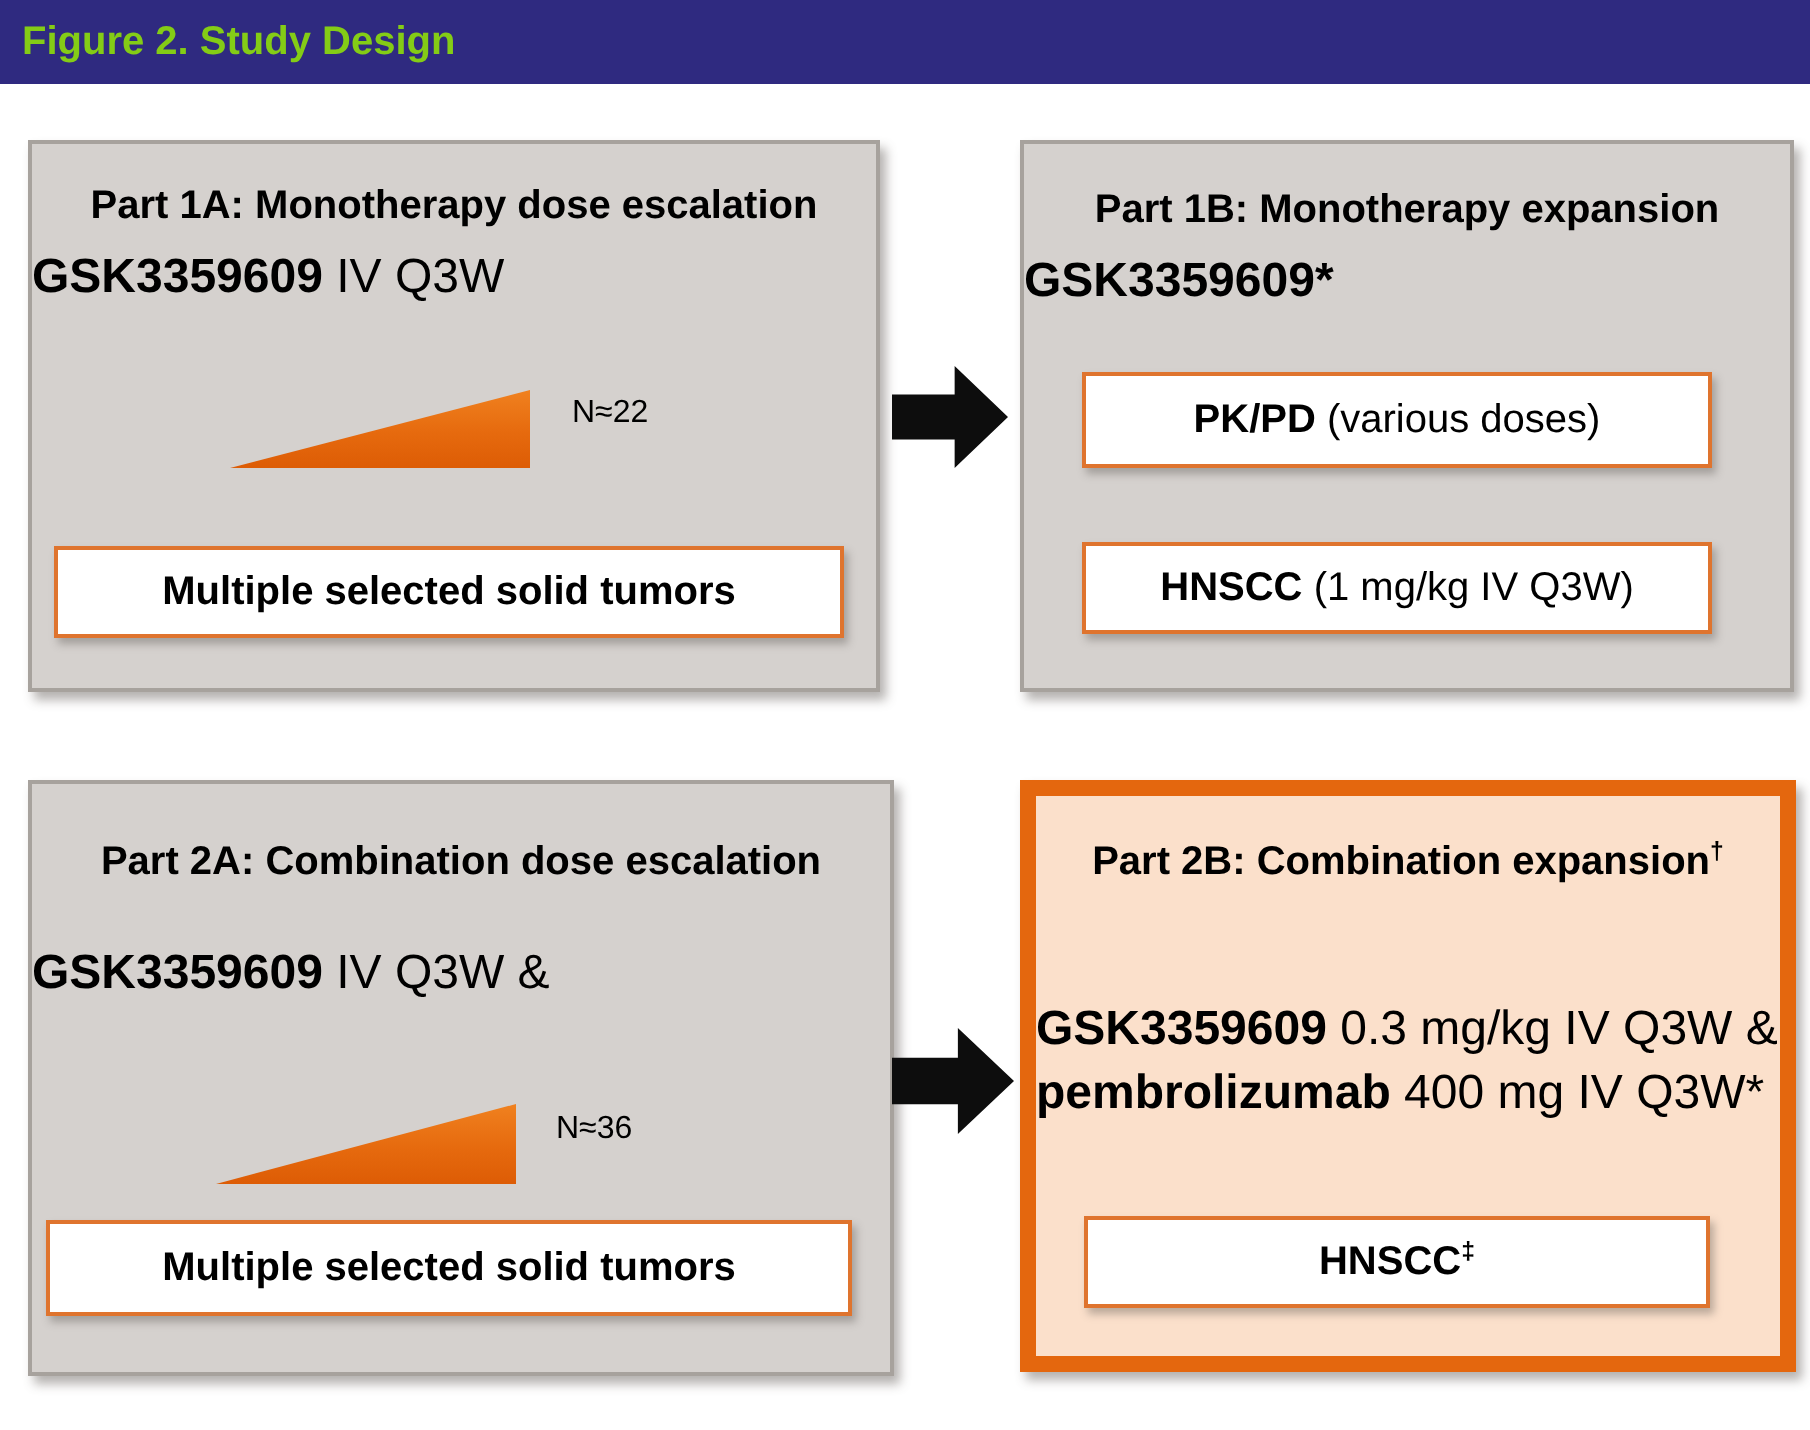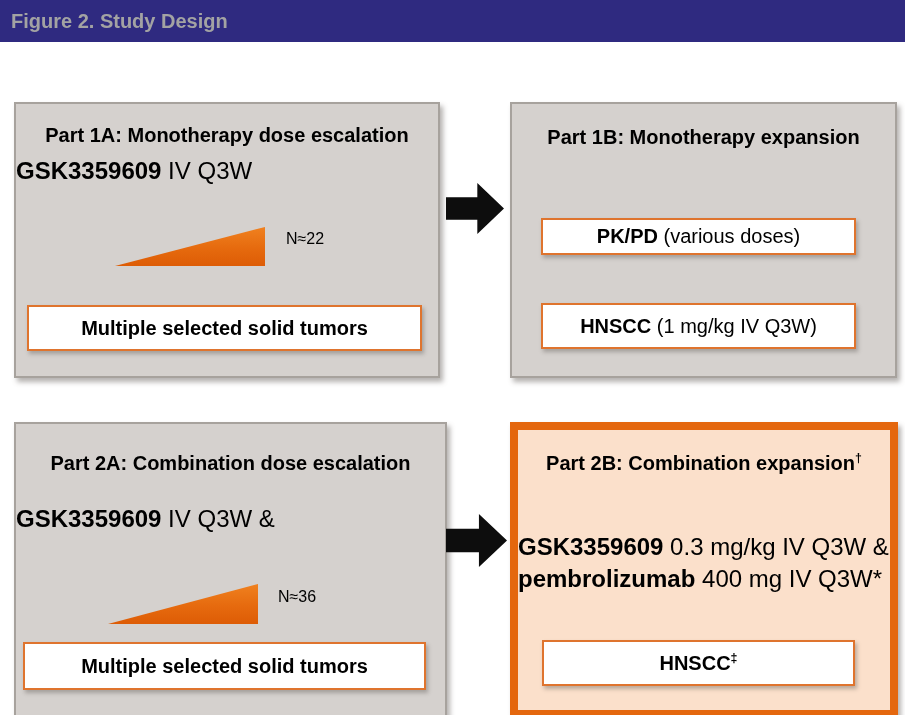--- a/index.html
+++ b/index.html
@@ -14,28 +14,27 @@
   }
   *{margin:0;padding:0;box-sizing:border-box;}
   html,body{background:#fff;}
   body{
     width:905px;height:715px;position:relative;overflow:hidden;
     font-family:"Liberation Sans","DejaVu Sans",sans-serif;
     color:var(--text);font-size:20px;
   }
   .titlebar{
     position:absolute;left:0;top:0;width:905px;height:42px;
-    background:var(--header-bg);color:#a3a3a3;font-weight:bold;font-size:20px;
+    background:var(--header-bg);color:#84cc16;font-weight:bold;font-size:20px;
     line-height:42px;padding-left:11px;
   }
   .box{
     position:absolute;background:var(--box-fill);
     border:2px solid var(--box-border);
     box-shadow:3px 4px 5px rgba(90,85,80,.45);
-    margin-top:32px;
   }
   .box-1a{left:14px;top:70px;width:426px;height:276px;}
   .box-1b{left:510px;top:70px;width:387px;height:276px;}
   .box-2a{left:14px;top:390px;width:433px;height:298px;}
   .box-2b{
     left:510px;top:390px;width:388px;height:296px;
     background:var(--highlight-fill);
     border:8px solid var(--highlight-border);
     box-shadow:3px 4px 5px rgba(90,85,80,.45);
   }
@@ -60,21 +59,21 @@
     clip-path:polygon(0 100%,100% 0,100% 100%);
     background:linear-gradient(180deg,#f0811f 0%,#e66a0e 55%,#dd5c05 100%);
     filter:drop-shadow(2px 3px 2px rgba(80,75,70,.55));
   }
   .tri-1a{left:99px;top:123px;width:150px;height:39px;}
   .tri-2a{left:92px;top:160px;width:150px;height:40px;}
   .n-label{position:absolute;font-size:16px;white-space:nowrap;}
   .n-1a{left:270px;top:126px;}
   .n-2a{left:262px;top:164px;}
   .pop-1a{left:11px;top:201px;width:395px;height:46px;}
-  .coh-1b-1{left:29px;top:114px;width:315px;height:37px;}
+  .coh-1b-1{left:29px;top:114px;width:315px;height:48px;}
   .coh-1b-2{left:29px;top:199px;width:315px;height:46px;}
   .pop-2a{left:7px;top:218px;width:403px;height:48px;}
   .coh-2b{left:24px;top:210px;width:313px;height:46px;}
   .arrow{
     position:absolute;background:var(--arrow-black);
     clip-path:polygon(0 28%,54% 28%,54% 0,100% 50%,54% 100%,54% 72%,0 72%);
     filter:drop-shadow(2px 3px 2px rgba(0,0,0,.35));
   }
   .arrow-top{left:446px;top:183px;width:58px;height:51px;}
   .arrow-bottom{left:446px;top:514px;width:61px;height:53px;}
@@ -93,20 +92,23 @@
   </div>
   <div class="triangle tri-1a"></div>
   <div class="n-label n-1a">N≈22</div>
   <div class="inner-box pop-1a">
     <b>Multiple selected solid tumors</b>
   </div>
 </section>
 
 <section class="box box-1b">
   <div class="box-title" style="top:22px">Part 1B: Monotherapy expansion</div>
+  <div class="box-line" style="top:55px">
+    <b>GSK3359609*</b>
+  </div>
   <div class="inner-box coh-1b-1">
     <span><b>PK/PD</b><span> (various doses)</span></span>
   </div>
   <div class="inner-box coh-1b-2">
     <span><b>HNSCC</b><span> (1 mg/kg IV Q3W)</span></span>
   </div>
 </section>
 
 <section class="box box-2a">
   <div class="box-title" style="top:28px">Part 2A: Combination dose escalation</div>

